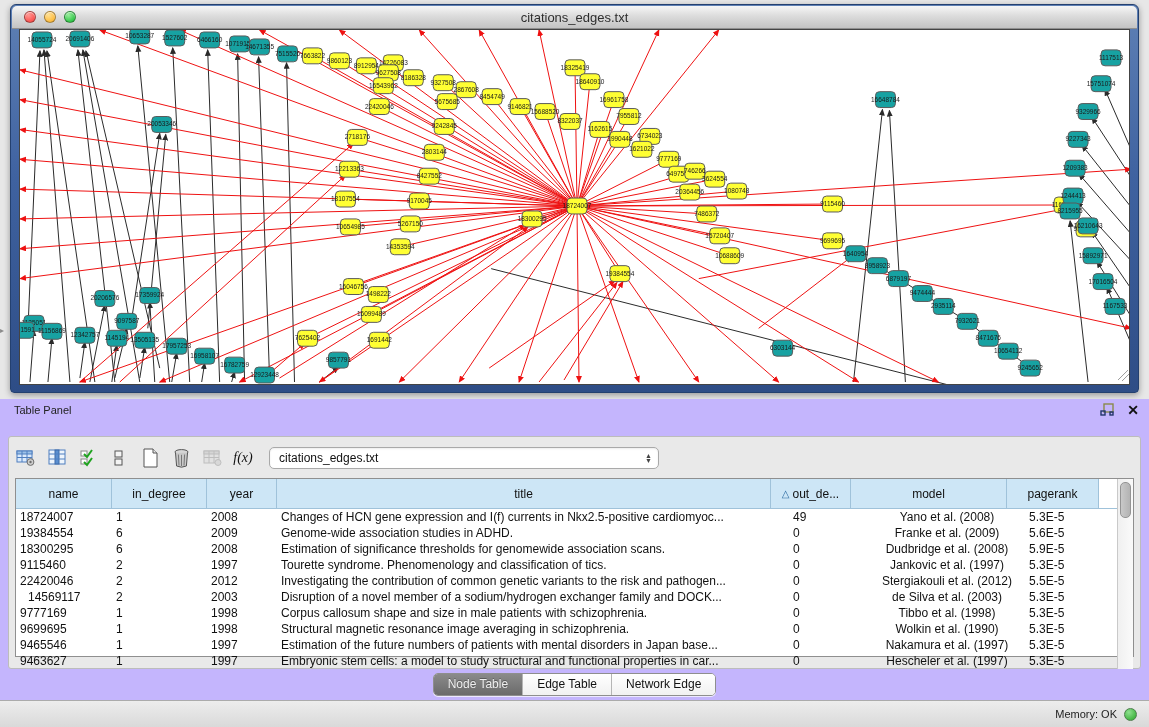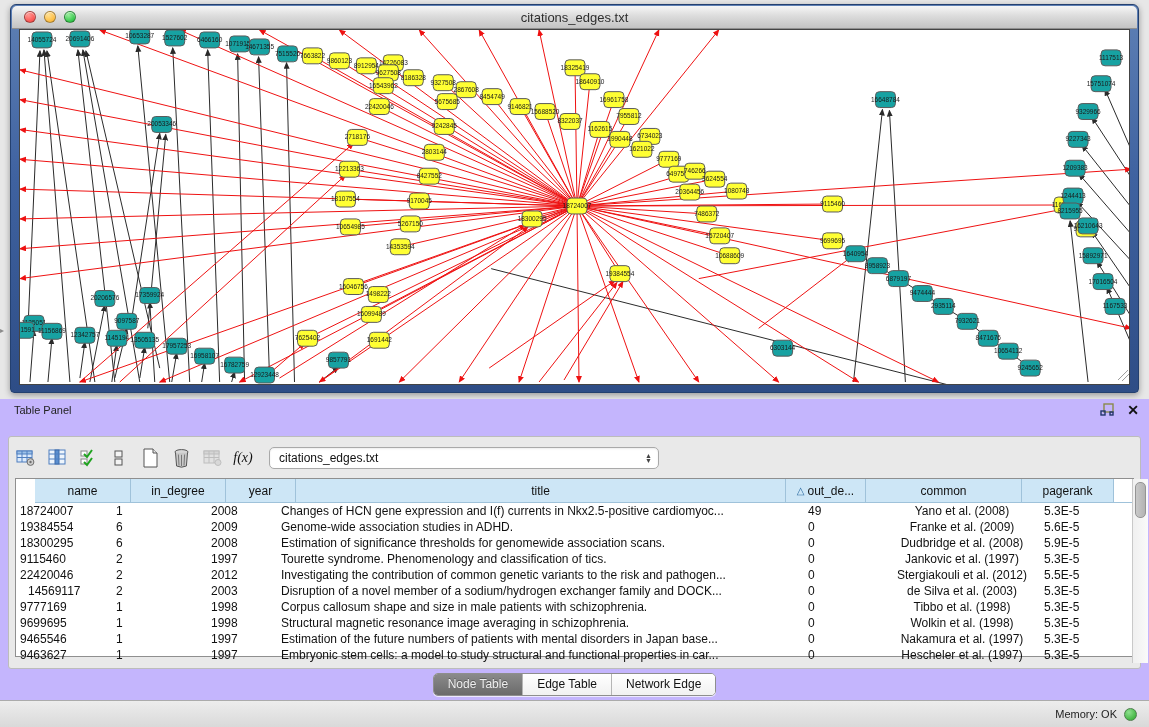--- a/index.html
+++ b/index.html
@@ -39,21 +39,21 @@
   .fx-label{font-family:"Liberation Serif",serif;font-style:italic;font-size:14px;color:#111;}
   .net-select{margin-left:6px;width:390px;height:22px;background:#fff;border:1px solid #a9a9a9;border-radius:5px;
     display:flex;align-items:center;padding:0 6px 0 9px;box-sizing:border-box;box-shadow:inset 0 1px 2px rgba(0,0,0,.08);}
   .net-select .val{flex:1;font-size:12px;color:#111;}
   .spin{display:flex;flex-direction:column;line-height:5px;font-size:7px;color:#444;}
 
   
   .grid{margin-top:4px;border:1px solid #8f8f8f;background:#fff;height:179px;box-sizing:border-box;display:flex;flex-direction:column;position:relative;}
   .grid-inner{flex:1;display:flex;}
   .cols{flex:1;display:flex;flex-direction:column;}
-  .hrow{display:flex;height:24px;flex:none;padding-left:19px;}
+  .hrow{display:flex;height:30px;flex:none;}
   .hcell{background:#cde6f6;border-right:1px solid #9fc2da;border-bottom:1px solid #9fc2da;
     font-size:12px;color:#111;display:flex;align-items:center;justify-content:center;box-sizing:border-box;gap:3px;}
   .hcell.filler{background:#fff;border-right:none;}
   .sort-ind{font-size:10px;color:#2d6ca2;}
   .brow{display:flex;height:16px;flex:none;}
   .bcell{font-size:12px;color:#111;white-space:nowrap;overflow:hidden;box-sizing:border-box;display:flex;align-items:center;padding:0 4px;}
   .vscroll{width:15px;flex:none;background:linear-gradient(90deg,#f0f0f0,#fafafa);border-left:1px solid #c9c9c9;position:relative;}
   .vthumb{position:absolute;left:2px;right:2px;top:3px;height:34px;background:linear-gradient(90deg,#c9c9c9,#b3b3b3);border:1px solid #949494;border-radius:5px;}
 
   
@@ -723,21 +723,21 @@
                 <span>year</span>
               </div>
               <div class="hcell" style="width: auto; flex: 1 1 0%; min-width: 490px;">
                 <span>title</span>
               </div>
               <div class="hcell" style="width: 80px;">
                 <span class="sort-ind">△</span>
                 <span>out_de...</span>
               </div>
               <div class="hcell" style="width: 156px;">
-                <span>common</span>
+                <span>model</span>
               </div>
               <div class="hcell" style="width: 92px;">
                 <span>pagerank</span>
               </div>
               <div class="hcell filler" style="width: 18px;"></div>
             </div>
           <div id="tbody">
               <div class="brow">
                 <div class="bcell" style="width: 96px;">18724007</div>
                 <div class="bcell" style="width: 95px;">1</div>
@@ -800,21 +800,21 @@
                 <div class="bcell" style="width: 80px;">0</div>
                 <div class="bcell" style="width: 156px; justify-content: center;">Tibbo et al. (1998)</div>
                 <div class="bcell" style="width: 92px;">5.3E-5</div>
               </div>
               <div class="brow">
                 <div class="bcell" style="width: 96px;">9699695</div>
                 <div class="bcell" style="width: 95px;">1</div>
                 <div class="bcell" style="width: 70px;">1998</div>
                 <div class="bcell" style="width: auto; flex: 1 1 0%; min-width: 490px;">Structural magnetic resonance image averaging in schizophrenia.</div>
                 <div class="bcell" style="width: 80px;">0</div>
-                <div class="bcell" style="width: 156px; justify-content: center;">Wolkin et al. (1998)</div>
+                <div class="bcell" style="width: 156px; justify-content: center;">Wolkin et al. (1990)</div>
                 <div class="bcell" style="width: 92px;">5.3E-5</div>
               </div>
               <div class="brow">
                 <div class="bcell" style="width: 96px;">9465546</div>
                 <div class="bcell" style="width: 95px;">1</div>
                 <div class="bcell" style="width: 70px;">1997</div>
                 <div class="bcell" style="width: auto; flex: 1 1 0%; min-width: 490px;">Estimation of the future numbers of patients with mental disorders in Japan base...</div>
                 <div class="bcell" style="width: 80px;">0</div>
                 <div class="bcell" style="width: 156px; justify-content: center;">Nakamura et al. (1997)</div>
                 <div class="bcell" style="width: 92px;">5.3E-5</div>

